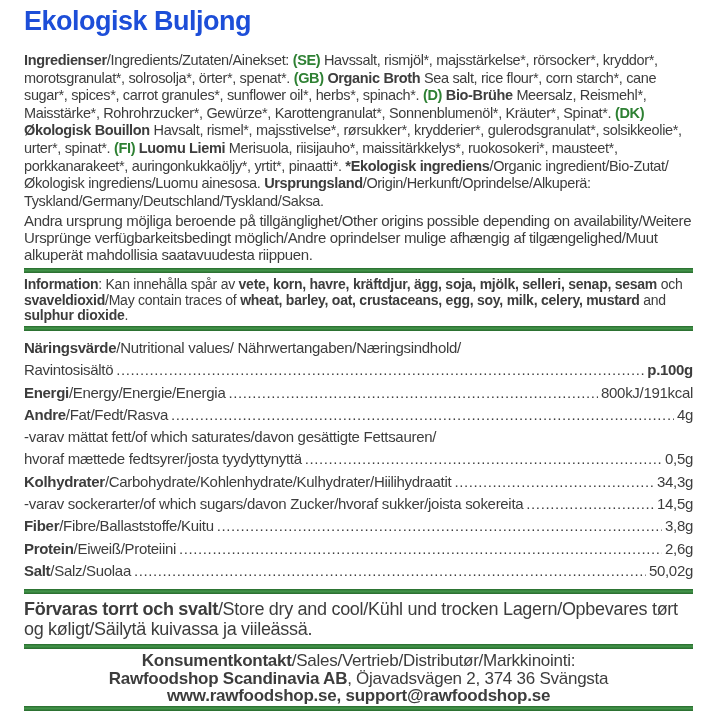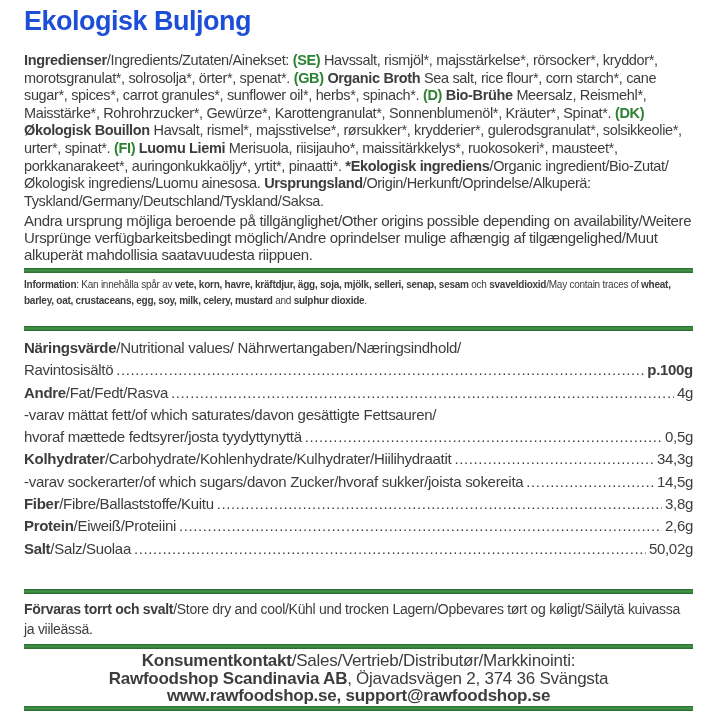--- a/index.html
+++ b/index.html
@@ -37,21 +37,21 @@
     height:5px;
     background:linear-gradient(180deg,#276a2d,#44964b 45%,#276a2d);
   }
   .rule1{top:268px;}
   .rule2{top:326px;}
   .rule3{top:589px;}
   .rule4{top:644px;}
   .rule5{top:706px;}
   .allergy{
     top:277px;
-    font-size:10px;
+    font-size:14px;
     line-height:15.6px;
     letter-spacing:-0.25px;
   }
   .nutrition{
     top:337px;
     font-size:15px;
     letter-spacing:-0.3px;
   }
   .nrow{display:flex;align-items:baseline;line-height:22.3px;}
   .nlabel{white-space:nowrap;}
@@ -62,21 +62,21 @@
     margin:0 3px;
     min-width:8px;
   }
   .leader::after{
     content:"........................................................................................................................................................................................";
     letter-spacing:0.6px;
   }
   .nvalue{white-space:nowrap;}
   .storage{
     top:599px;
-    font-size:14px;
+    font-size:18px;
     line-height:20px;
     letter-spacing:-0.3px;
   }
   .contact{
     top:652px;
     text-align:center;
     font-size:17px;
     line-height:17.5px;
     letter-spacing:-0.25px;
   }
@@ -101,20 +101,25 @@
   <div class="sec rule rule2"></div>
 
   <div class="sec nutrition">
       <div class="nrow">
         <span class="nlabel"><span class="b">Näringsvärde</span><span>/Nutritional values/ Nährwertangaben/Næringsindhold/</span></span>
       </div>
       <div class="nrow">
         <span class="nlabel"><span>Ravintosisältö</span></span>
         <span class="leader"></span>
         <span class="nvalue b">p.100g</span>
+      </div>
+      <div class="nrow">
+        <span class="nlabel"><span class="b">Energi</span><span>/Energy/Energie/Energia</span></span>
+        <span class="leader"></span>
+        <span class="nvalue">800kJ/191kcal</span>
       </div>
       <div class="nrow">
         <span class="nlabel"><span class="b">Andre</span><span>/Fat/Fedt/Rasva</span></span>
         <span class="leader"></span>
         <span class="nvalue">4g</span>
       </div>
       <div class="nrow">
         <span class="nlabel"><span>-varav mättat fett/of which saturates/davon gesättigte Fettsauren/</span></span>
       </div>
       <div class="nrow">

